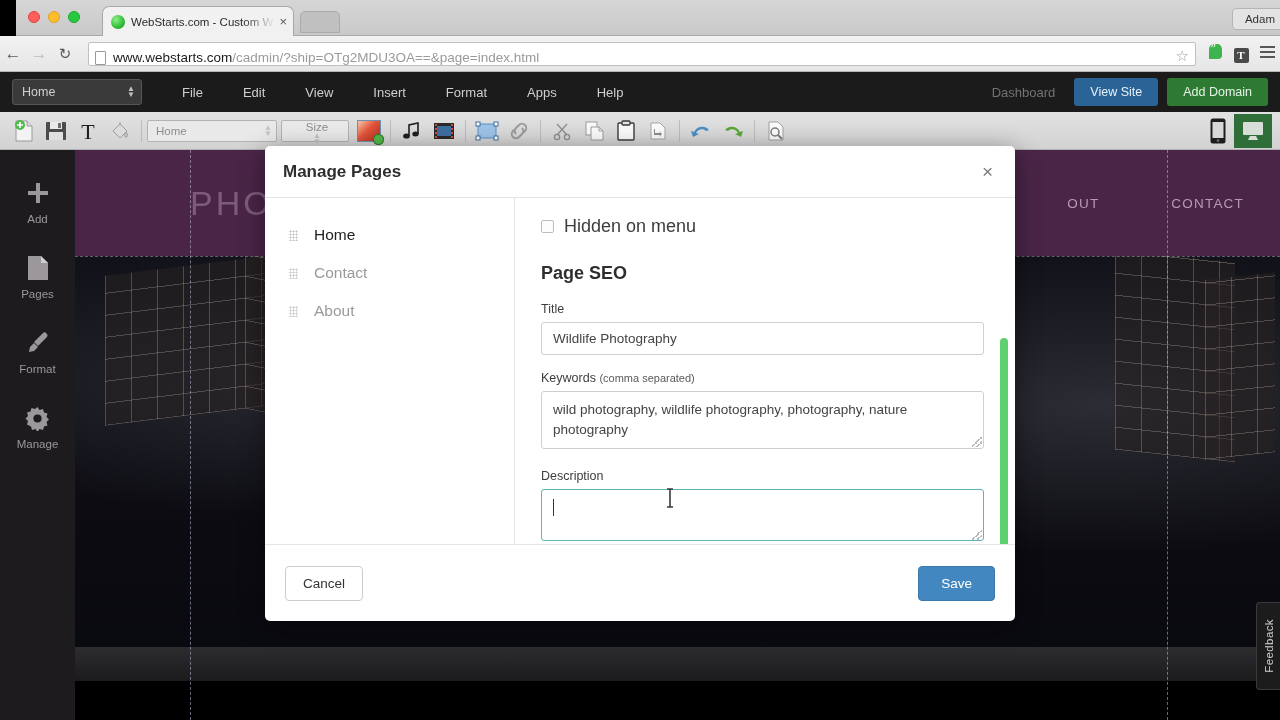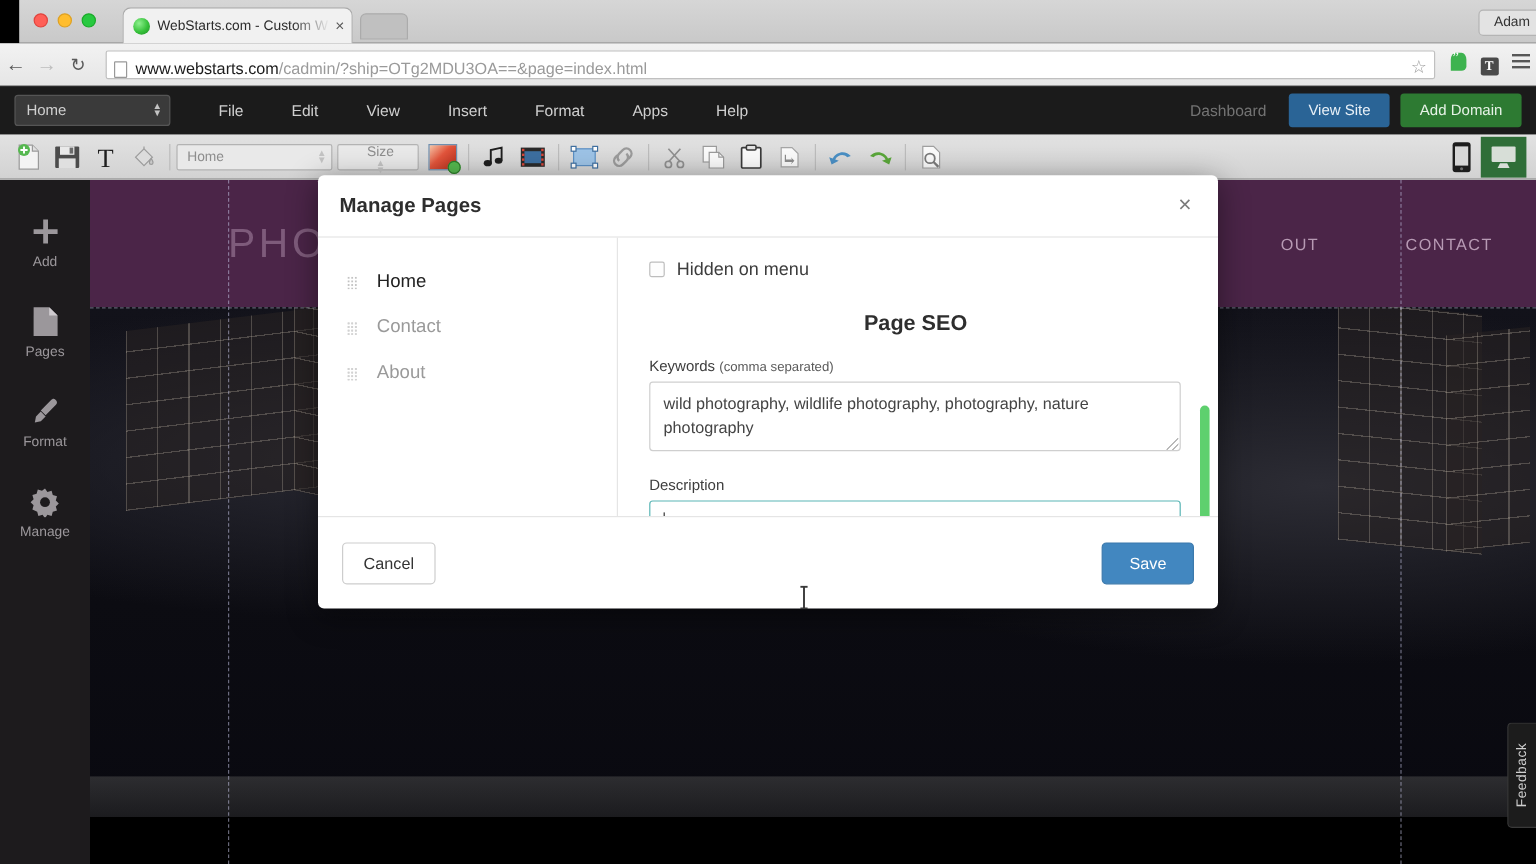--- a/index.html
+++ b/index.html
@@ -202,21 +202,21 @@
   .feedback-tab {
     position: absolute; right: 0; top: 452px; width: 24px; height: 88px;
     background: #1c1c1c; border: 1px solid #3a3a3a; border-right: none;
     border-radius: 4px 0 0 4px; color: #cfcfcf; font-size: 11.5px;
     display: flex; align-items: center; justify-content: center; cursor: pointer;
   }
   .feedback-tab span { writing-mode: vertical-rl; transform: rotate(180deg); letter-spacing: .4px; }
 
   
   .modal {
-    position: absolute; left: 265px; top: 146px; width: 750px; height: 361px;
+    position: absolute; left: 265px; top: 146px; width: 750px; height: 475px;
     background: #fff; border-radius: 5px;
     box-shadow: 0 6px 26px rgba(0,0,0,.45);
     display: flex; flex-direction: column; overflow: hidden;
   }
   .modal-header {
     height: 52px; border-bottom: 1px solid #e5e5e5;
     display: flex; align-items: center; padding: 0 18px; flex: 0 0 auto;
   }
   .modal-title { font-size: 17px; font-weight: bold; color: #2e2e2e; }
   .modal-close {
@@ -245,22 +245,22 @@
     background-image: radial-gradient(circle, #c3c3c3 45%, rgba(0,0,0,0) 50%);
     background-size: 3px 3px;
   }
 
   .form-pane { flex: 1 1 auto; position: relative; overflow: hidden; padding: 18px 30px 0 26px; }
   .chk-row { display: flex; align-items: center; margin-bottom: 26px; }
   .chk {
     width: 13px; height: 13px; border: 1px solid #bdbdbd; border-radius: 2px;
     background: #fdfdfd; margin-right: 10px; flex: 0 0 auto; cursor: pointer;
   }
-  .chk-label { font-size: 15px; color: #3d3d3d; }
-  .seo-title { font-size: 18px; font-weight: bold; color: #2e2e2e; margin-bottom: 18px; text-align: center; }
+  .chk-label { font-size: 18px; color: #3d3d3d; }
+  .seo-title { font-size: 18px; font-weight: bold; color: #2e2e2e; margin-bottom: 18px; }
   .field { margin-bottom: 10px; }
   .field-label { font-size: 12.5px; color: #3d3d3d; margin-bottom: 6px; }
   .field-label .hint { font-size: 11px; color: #5a5a5a; }
   .inp {
     width: 443px; height: 33px; border: 1px solid #cfcfcf; border-radius: 3px;
     font-size: 13.5px; color: #444; padding: 0 11px;
     font-family: "Liberation Sans", sans-serif; background: #fff;
   }
   .ta {
     width: 443px; border: 1px solid #cfcfcf; border-radius: 3px;
@@ -603,20 +603,24 @@
 
       <div class="form-pane">
 
         <div class="chk-row">
           <span class="chk"></span>
           <span class="chk-label">Hidden on menu</span>
         </div>
 
         <div class="seo-title">Page SEO</div>
 
+        <div class="field">
+          <div class="field-label">Title</div>
+          <input class="inp" type="text" value="Wildlife Photography" style="">
+        </div>
 
         <div class="field" style="margin-top:16px;">
           <div class="field-label"><span>Keywords</span> <span class="hint">(comma separated)</span></div>
           <div style="position:relative;width:443px;">
             <textarea class="ta keywords" style="">wild photography, wildlife photography, photography, nature photography</textarea>
             <span class="resize-grip" style="right:2px;bottom:6px;"></span>
           </div>
         </div>
 
         <div class="field" style="margin-top:16px;">

